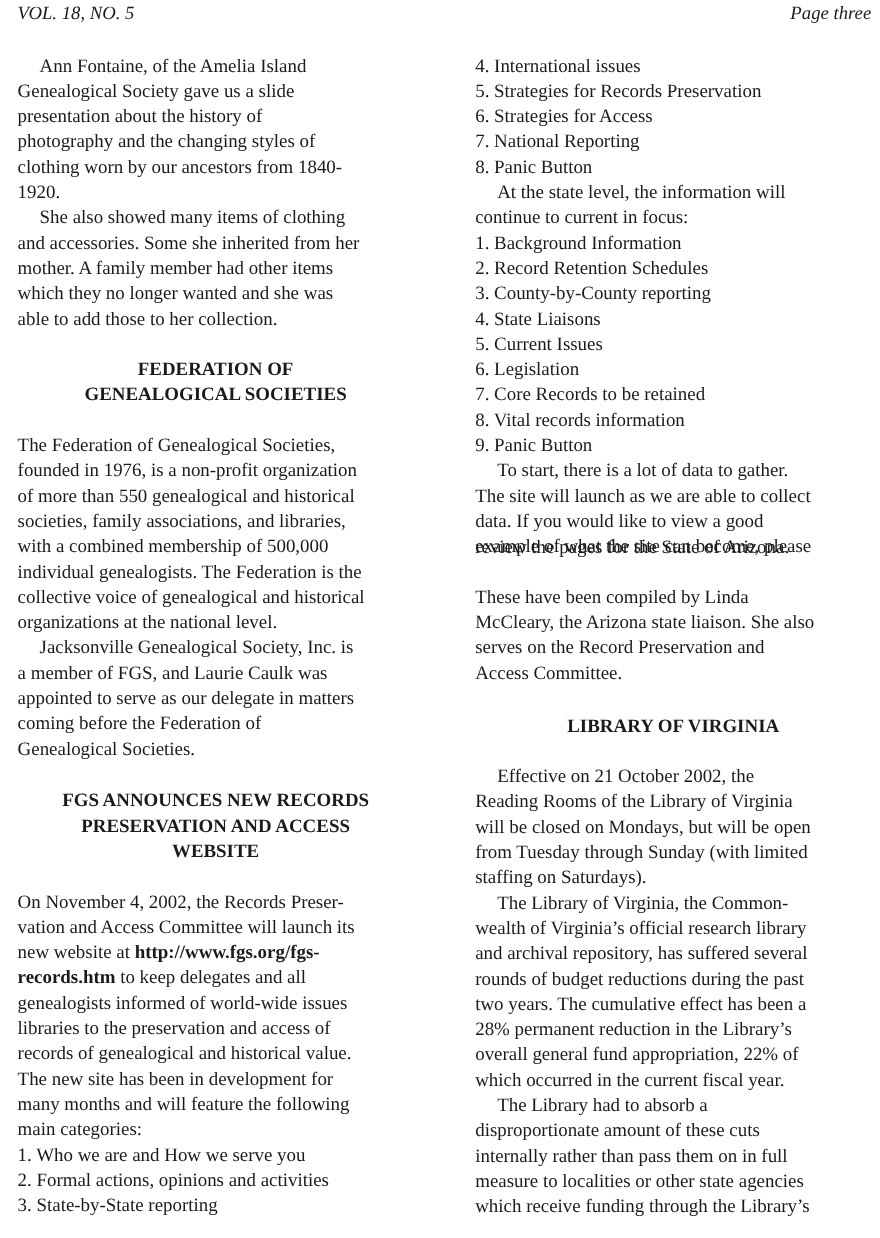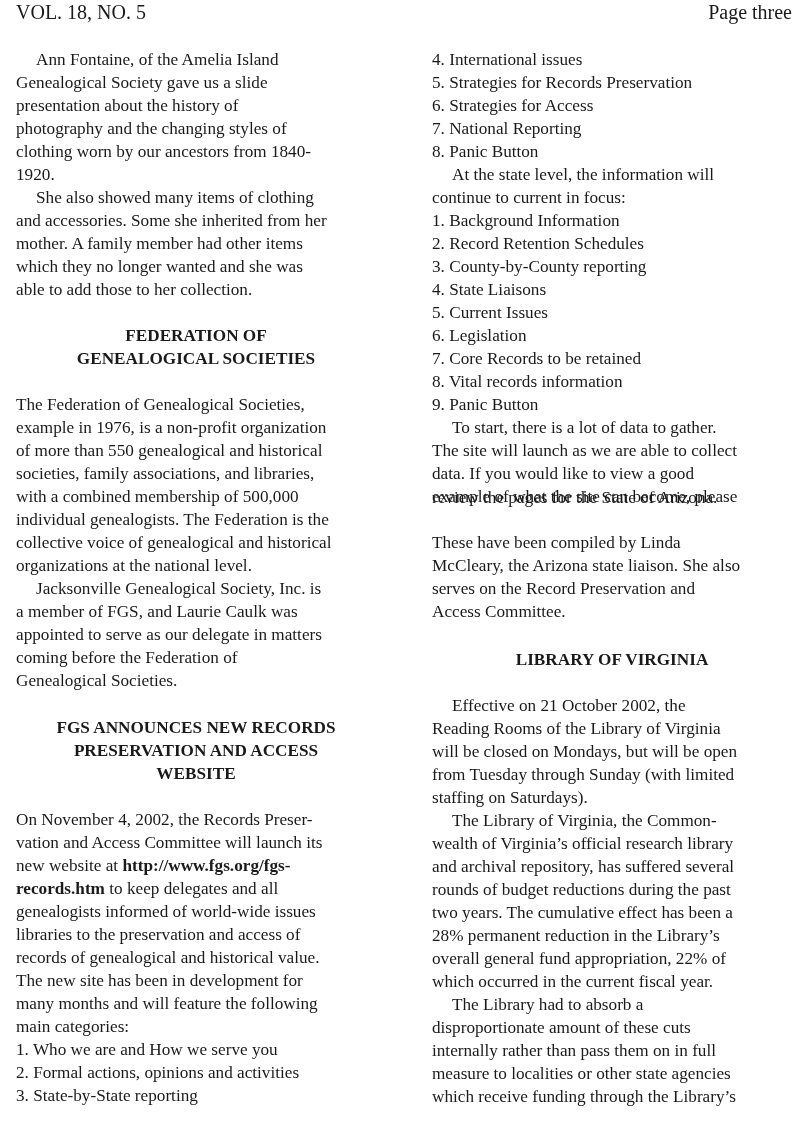--- a/index.html
+++ b/index.html
@@ -1,21 +1,21 @@
 <!DOCTYPE html>
 <html><head>
 <meta charset="utf-8">
 <style>
   html, body { margin:0; padding:0; background:#ffffff; }
   body {
     width:800px; height:1125px; overflow:hidden; position:relative;
     font-family:"Liberation Serif", "DejaVu Serif", serif;
     color:#1a1a1a;
   }
-  .hdr { position:absolute; top:2px; font-size:20px; line-height:20px; }
+  .hdr { position:absolute; top:2px; font-size:17px; line-height:20px;font-style:italic; }
   .hdr-left { left:16px; }
   .hdr-right { right:8px; }
   .col { position:absolute; top:0; width:380px; }
   .col-left { left:16px; }
   .col-right { left:432px; }
   .ln { position:absolute; left:0; font-size:17.2px; line-height:20px; white-space:nowrap; }
   .ind { padding-left:20px; }
   .head { font-weight:bold; text-align:center; width:360px; }
   .b { font-weight:bold; }
 </style>
@@ -36,21 +36,21 @@
   <div class="ln ind" style="top:188px">She also showed many items of clothing</div>
   <div class="ln" style="top:211px">and accessories. Some she inherited from her</div>
   <div class="ln" style="top:234px">mother. A family member had other items</div>
   <div class="ln" style="top:257px">which they no longer wanted and she was</div>
   <div class="ln" style="top:280px">able to add those to her collection.</div>
 
   <div class="ln head" style="top:326px">FEDERATION OF</div>
   <div class="ln head" style="top:349px">GENEALOGICAL SOCIETIES</div>
 
   <div class="ln" style="top:395px">The Federation of Genealogical Societies,</div>
-  <div class="ln" style="top:418px">example in 1976, is a non-profit organization</div>
+  <div class="ln" style="top:418px">founded in 1976, is a non-profit organization</div>
   <div class="ln" style="top:441px">of more than 550 genealogical and historical</div>
   <div class="ln" style="top:464px">societies, family associations, and libraries,</div>
   <div class="ln" style="top:487px">with a combined membership of 500,000</div>
   <div class="ln" style="top:510px">individual genealogists. The Federation is the</div>
   <div class="ln" style="top:533px">collective voice of genealogical and historical</div>
   <div class="ln" style="top:556px">organizations at the national level.</div>
   <div class="ln ind" style="top:579px">Jacksonville Genealogical Society, Inc. is</div>
   <div class="ln" style="top:602px">a member of FGS, and Laurie Caulk was</div>
   <div class="ln" style="top:625px">appointed to serve as our delegate in matters</div>
   <div class="ln" style="top:648px">coming before the Federation of</div>

